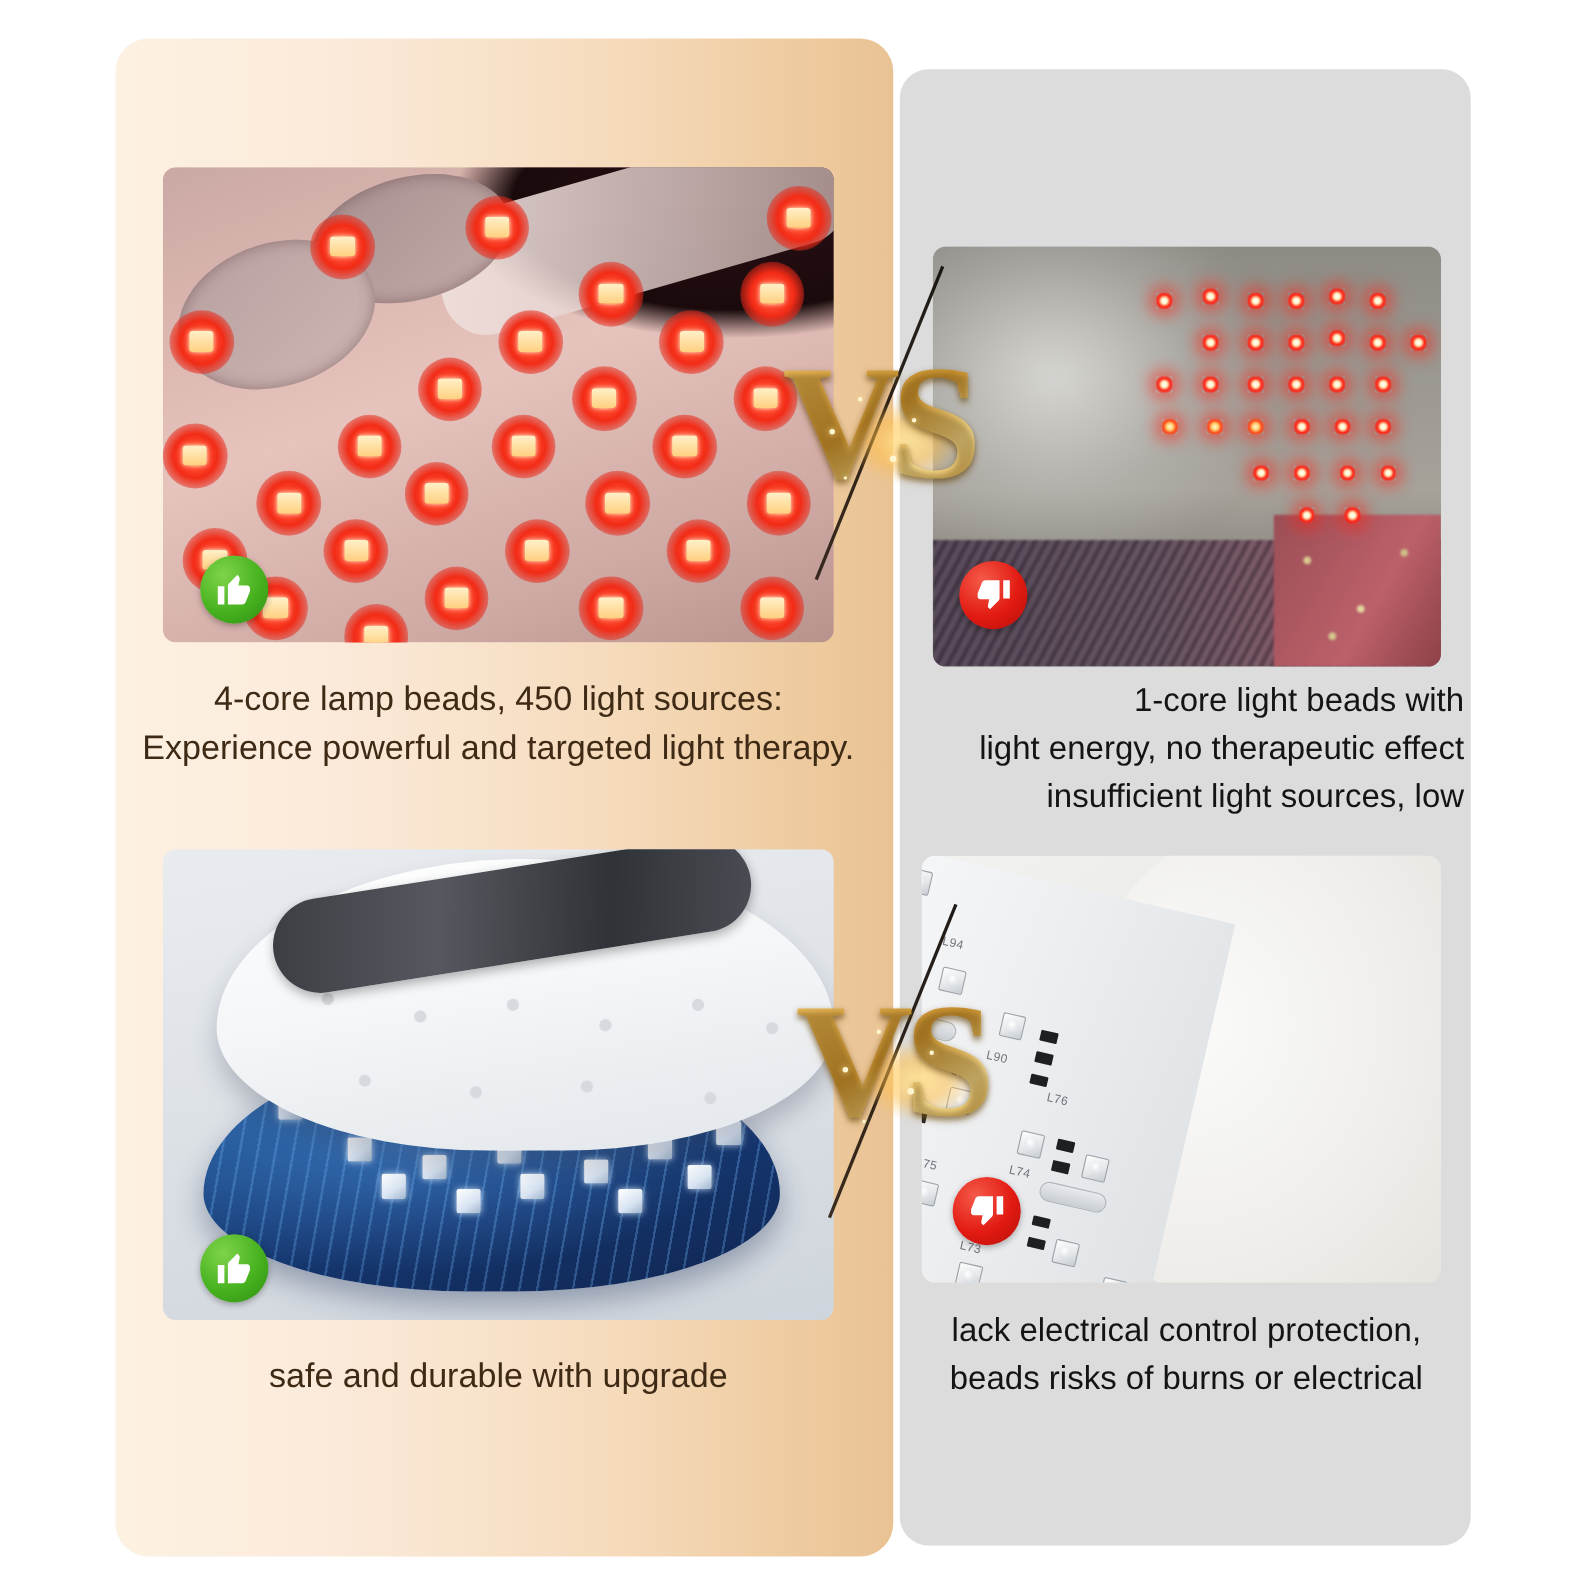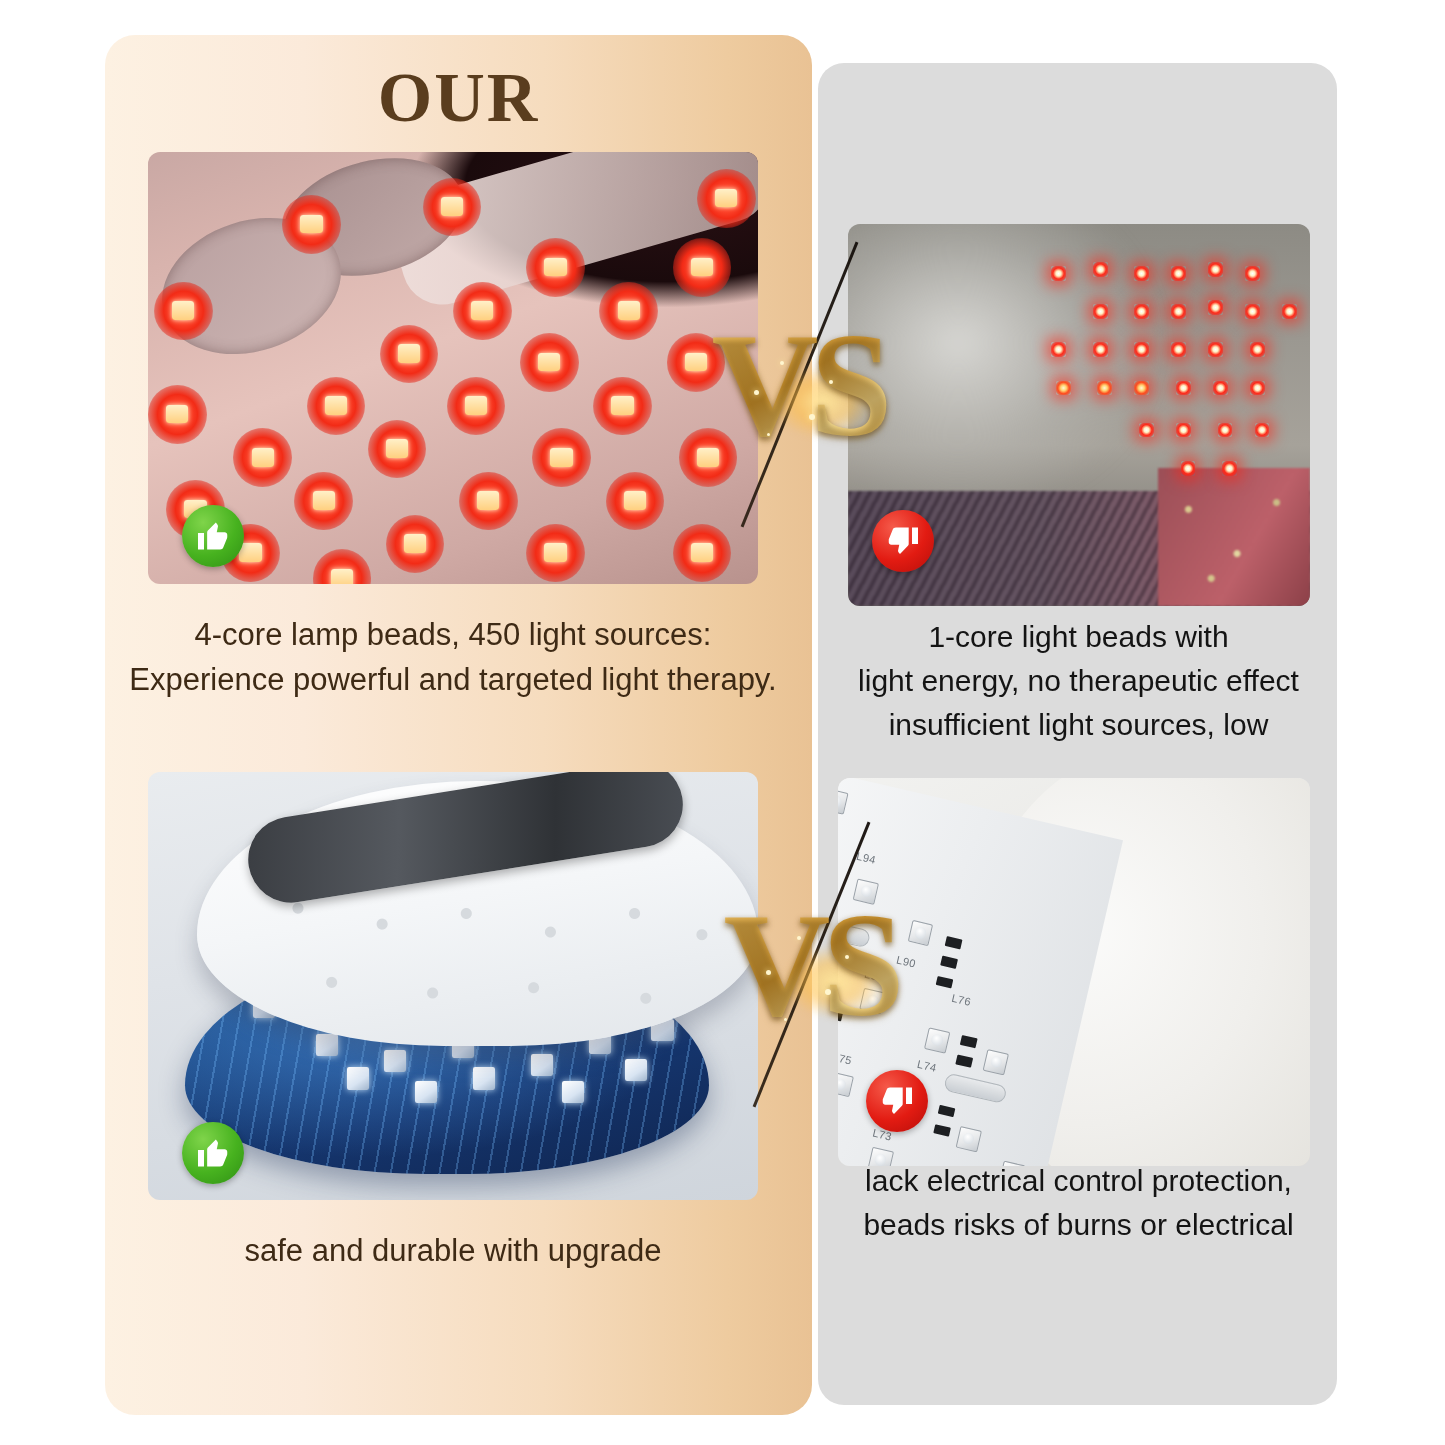--- a/index.html
+++ b/index.html
@@ -300,33 +300,32 @@
     font-size: 31px;
     line-height: 45px;
   }
   .cap-other {
     color: #141414;
     font-size: 30px;
     line-height: 44px;
   }
   .cap-tl { left: 118px; top: 612px; width: 670px; }
   .cap-bl { left: 118px; top: 1228px; width: 670px; }
-  .cap-tr { left: 826px; top: 615px; width: 505px; }
-  .cap-br { left: 826px; top: 1159px; width: 505px; }
+  .cap-tr { left: 826px; top: 615px; width: 505px; text-align: right; }
+  .cap-br { left: 826px; top: 1188px; width: 505px; }
 </style>
 </head>
 <body>
 
 <div class="stage">
 
   <div class="panel-other"></div>
 
   <div class="panel-our"></div>
 
-  <div class="title-our">OUR</div>
 
   <div class="photo ph-tl">
     <div class="ph-inner mask-pink">
       <div class="mask-strap"></div>
       <div class="mask-eye eye-r"></div>
       <div class="mask-eye eye-l"></div>
       <div class="bead" style="left:1%;top:30%"></div>
       <div class="bead" style="left:0%;top:54%"></div>
       <div class="bead" style="left:3%;top:76%"></div>
       <div class="bead" style="left:14%;top:64%"></div>

